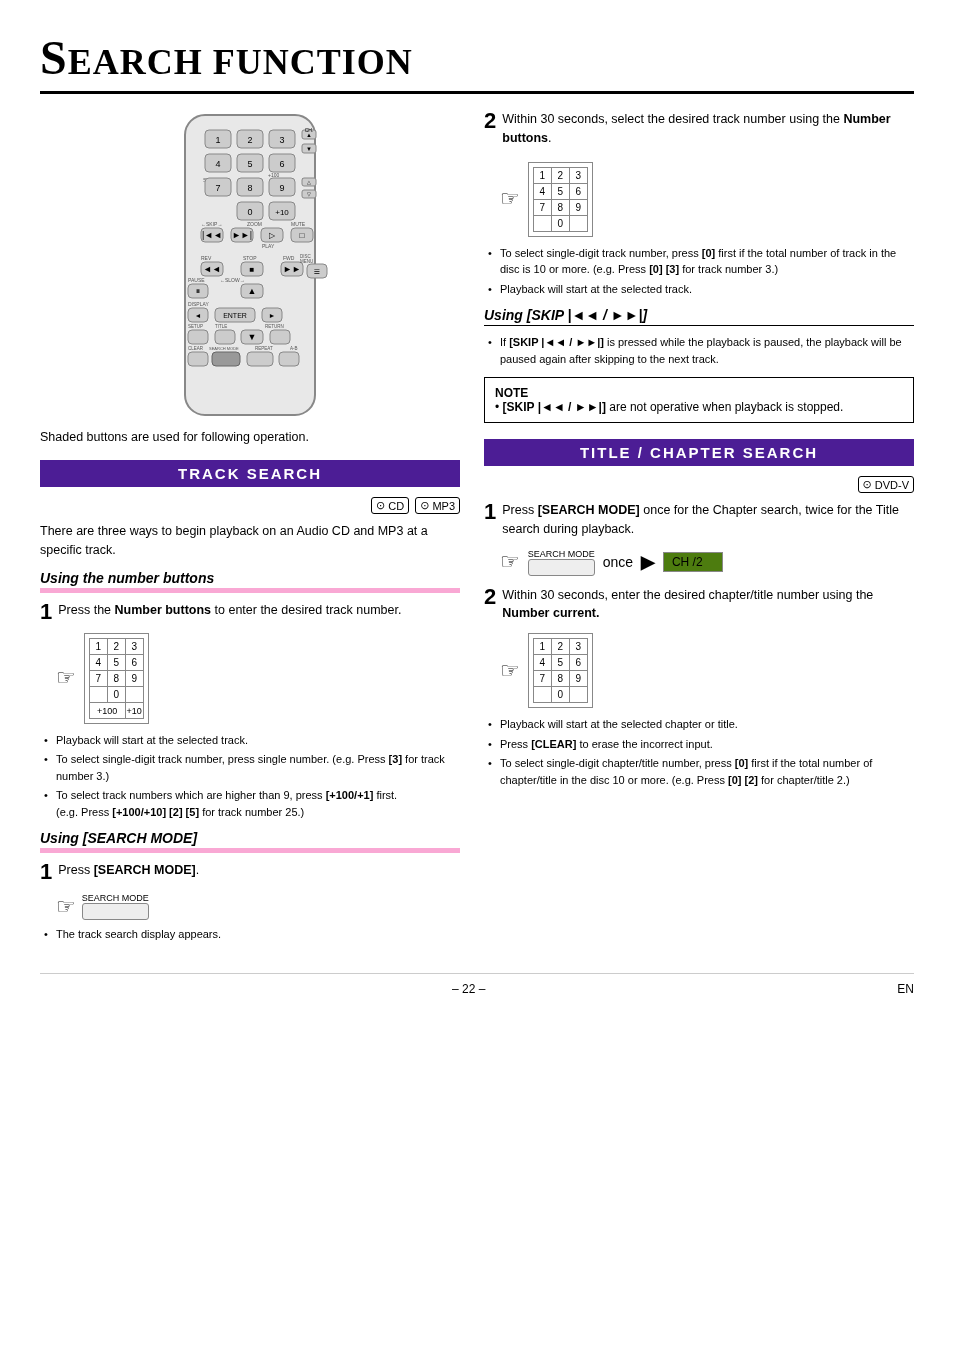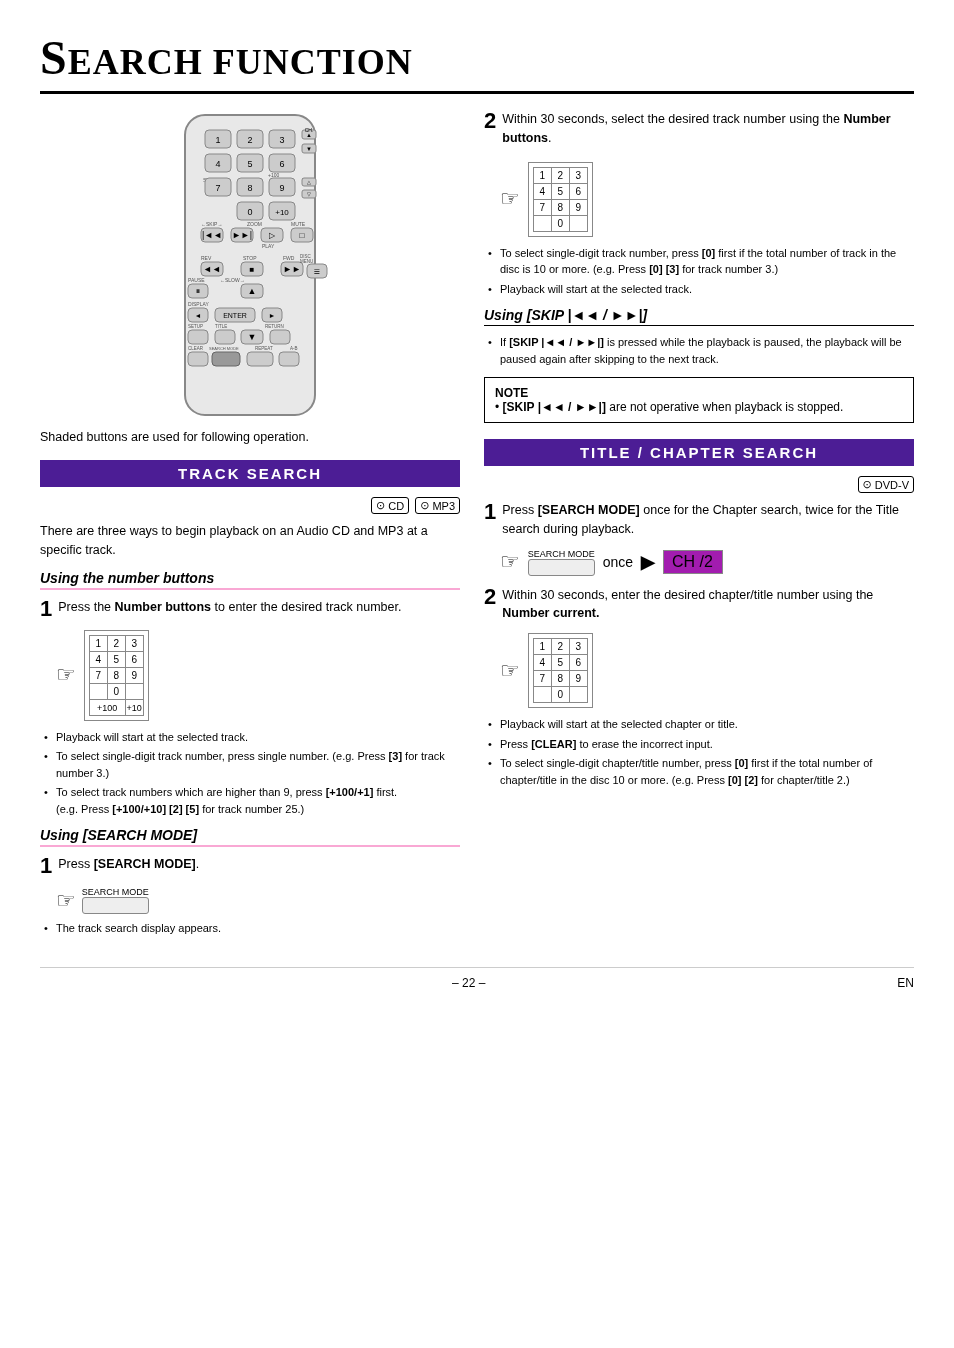--- a/index.html
+++ b/index.html
@@ -79,21 +79,21 @@
       font-size: 12.5px;
       margin-bottom: 10px;
       line-height: 1.5;
     }
 
     
     .sub-heading {
       font-style: italic;
       font-weight: bold;
       font-size: 14px;
-      border-bottom: 2px solid #f9a8d4;
+      border-bottom: 5px solid #f9a8d4;
       padding-bottom: 2px;
       margin-bottom: 8px;
     }
 
     
     .step {
       margin-bottom: 10px;
     }
     .step-num {
       font-size: 22px;
@@ -224,23 +224,23 @@
       gap: 8px;
       margin: 8px 0 8px 16px;
     }
     .arrow-right {
       font-size: 18px;
       font-weight: bold;
     }
     .ch-display {
       border: 1.5px solid #888;
       padding: 2px 8px;
-      font-size: 16px;
+      font-size: 12px;
       min-width: 60px;
-      background: #a21caf;
+      background: #4d7c0f;
     }
     .once-text {
       font-size: 14px;
     }
 
     
     .page-footer {
       display: flex;
       justify-content: space-between;
       align-items: center;

